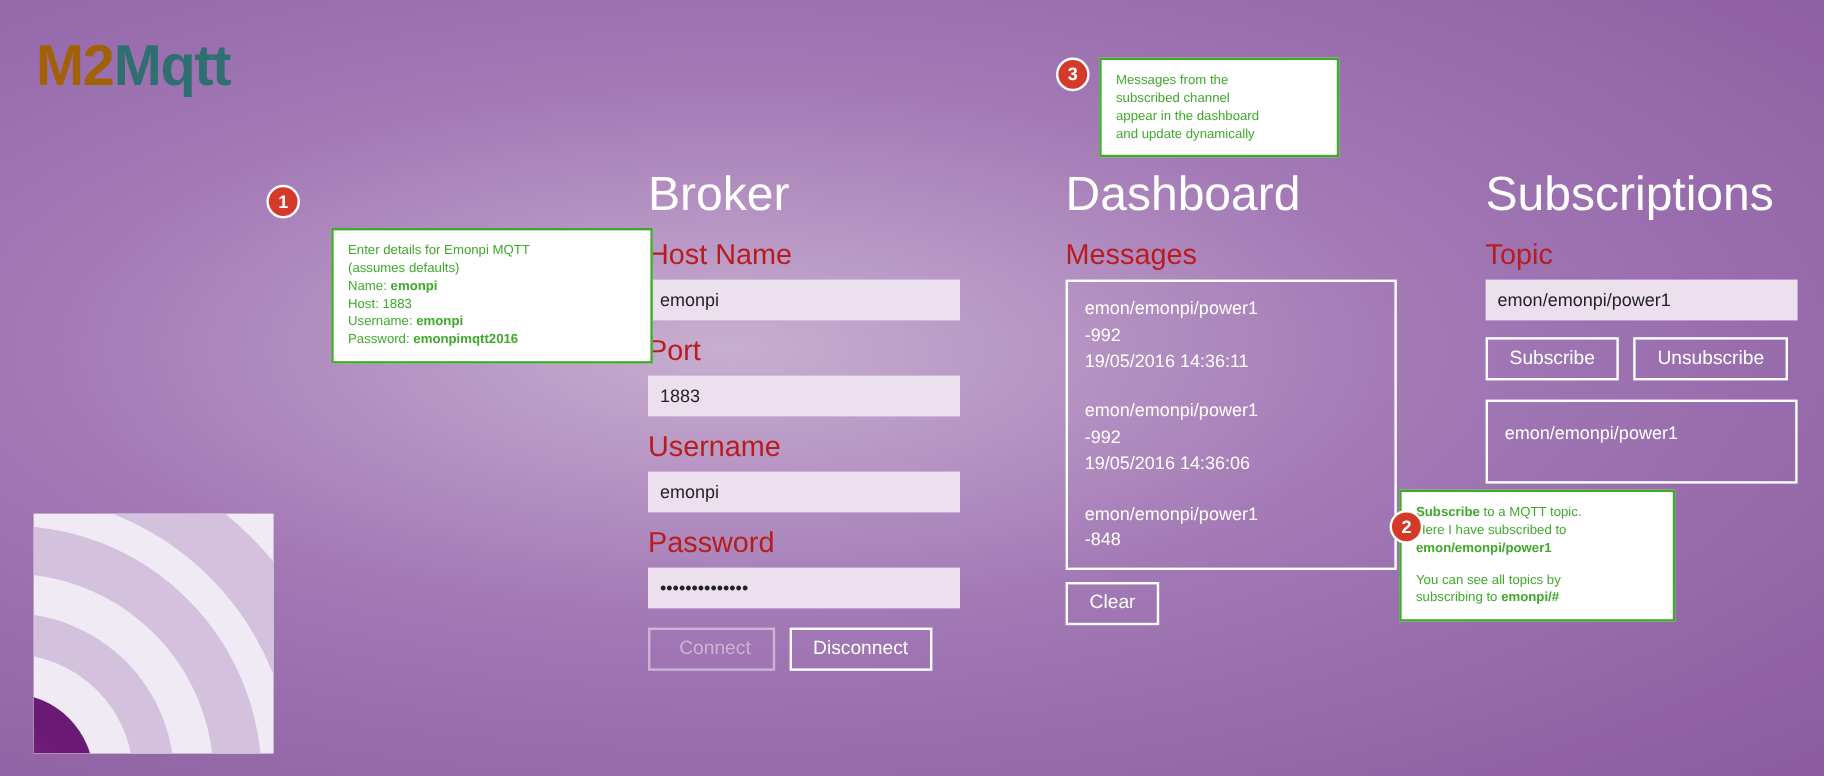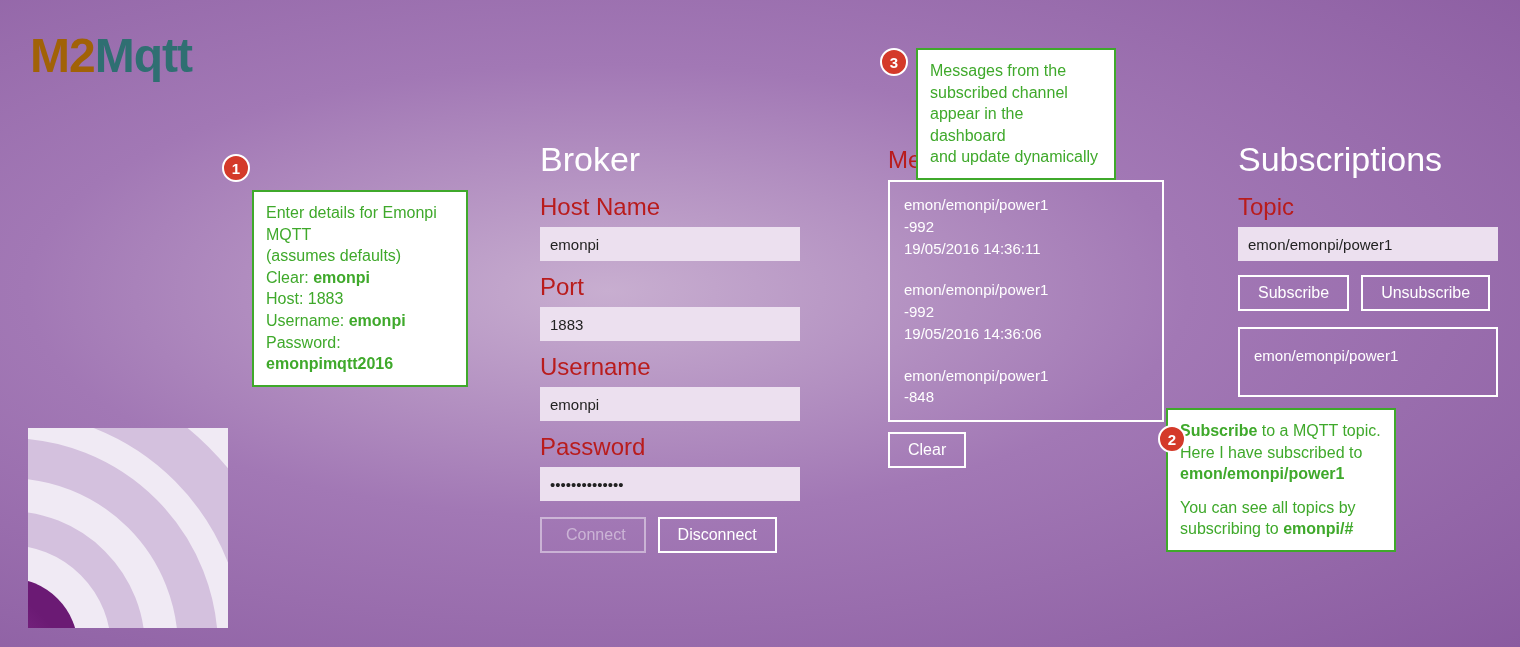--- a/index.html
+++ b/index.html
@@ -37,21 +37,21 @@
   }
   .tile svg { width: 100%; height: 100%; }
 
   
   .col { position: absolute; top: 140px; }
   .col-broker { left: 540px; width: 290px; }
   .col-dashboard { left: 888px; width: 290px; }
   .col-subs { left: 1238px; width: 268px; }
 
   .h1 {
-    font-size: 34px;
+    font-size: 40px;
     font-weight: 300;
     color: #fff;
     margin-bottom: 14px;
   }
   .h2 {
     font-size: 24px;
     font-weight: 300;
     color: #b91c1c;
     margin-top: 6px;
     margin-bottom: 6px;
@@ -107,41 +107,41 @@
     color: #fff;
     margin-top: 16px;
   }
 
   
   .callout {
     position: absolute;
     background: #fff;
     border: 2px solid #3fa92b;
     color: #3fa92b;
-    font-size: 16px;
+    font-size: 11px;
     padding: 10px 12px;
     line-height: 1.35;
   }
   .callout b { font-weight: 700; }
   .badge {
     position: absolute;
     width: 28px;
     height: 28px;
     border-radius: 50%;
     background: #d43a2a;
     color: #fff;
     border: 2px solid #fff;
     display: flex;
     align-items: center;
     justify-content: center;
     font-size: 15px;
     font-weight: 600;
   }
 
-  .callout1 { top: 190px; left: 252px; width: 216px; }
+  .callout1 { top: 190px; left: 276px; width: 268px; }
   .badge1 { top: 154px; left: 222px; }
 
   .callout2 { top: 408px; left: 1166px; width: 230px; }
   .badge2 { top: 425px; left: 1158px; }
 
   .callout3 { top: 48px; left: 916px; width: 200px; }
   .badge3 { top: 48px; left: 880px; }
 </style>
 </head>
 <body>
@@ -180,20 +180,21 @@
   <div class="h2">Password</div>
   <input class="field" type="password" value="emonpimqtt2016" style="">
 
   <div class="btn-row">
     <button class="btn disabled">Connect</button>
     <button class="btn">Disconnect</button>
   </div>
 </div>
 
 <div class="col col-dashboard">
+  <div class="h1">Dashboard</div>
   <div class="h2">Messages</div>
 
   <div class="messages-box">
     <div class="msg">
       <div>emon/emonpi/power1</div>
       <div>-992</div>
       <div>19/05/2016 14:36:11</div>
     </div>
     <div class="msg">
       <div>emon/emonpi/power1</div>
@@ -223,21 +224,21 @@
 
   <div class="subs-box">
     <div>emon/emonpi/power1</div>
   </div>
 </div>
 
 <div class="badge badge1">1</div>
 <div class="callout callout1">
   <div>Enter details for Emonpi MQTT</div>
   <div>(assumes defaults)</div>
-  <div><span>Clear: </span><b>emonpi</b></div>
+  <div><span>Name: </span><b>emonpi</b></div>
   <div><span>Host: </span><span>1883</span></div>
   <div><span>Username: </span><b>emonpi</b></div>
   <div><span>Password: </span><b>emonpimqtt2016</b></div>
 </div>
 
 <div class="badge badge3">3</div>
 <div class="callout callout3">
   <div>Messages from the</div>
   <div>subscribed channel</div>
   <div>appear in the dashboard</div>

